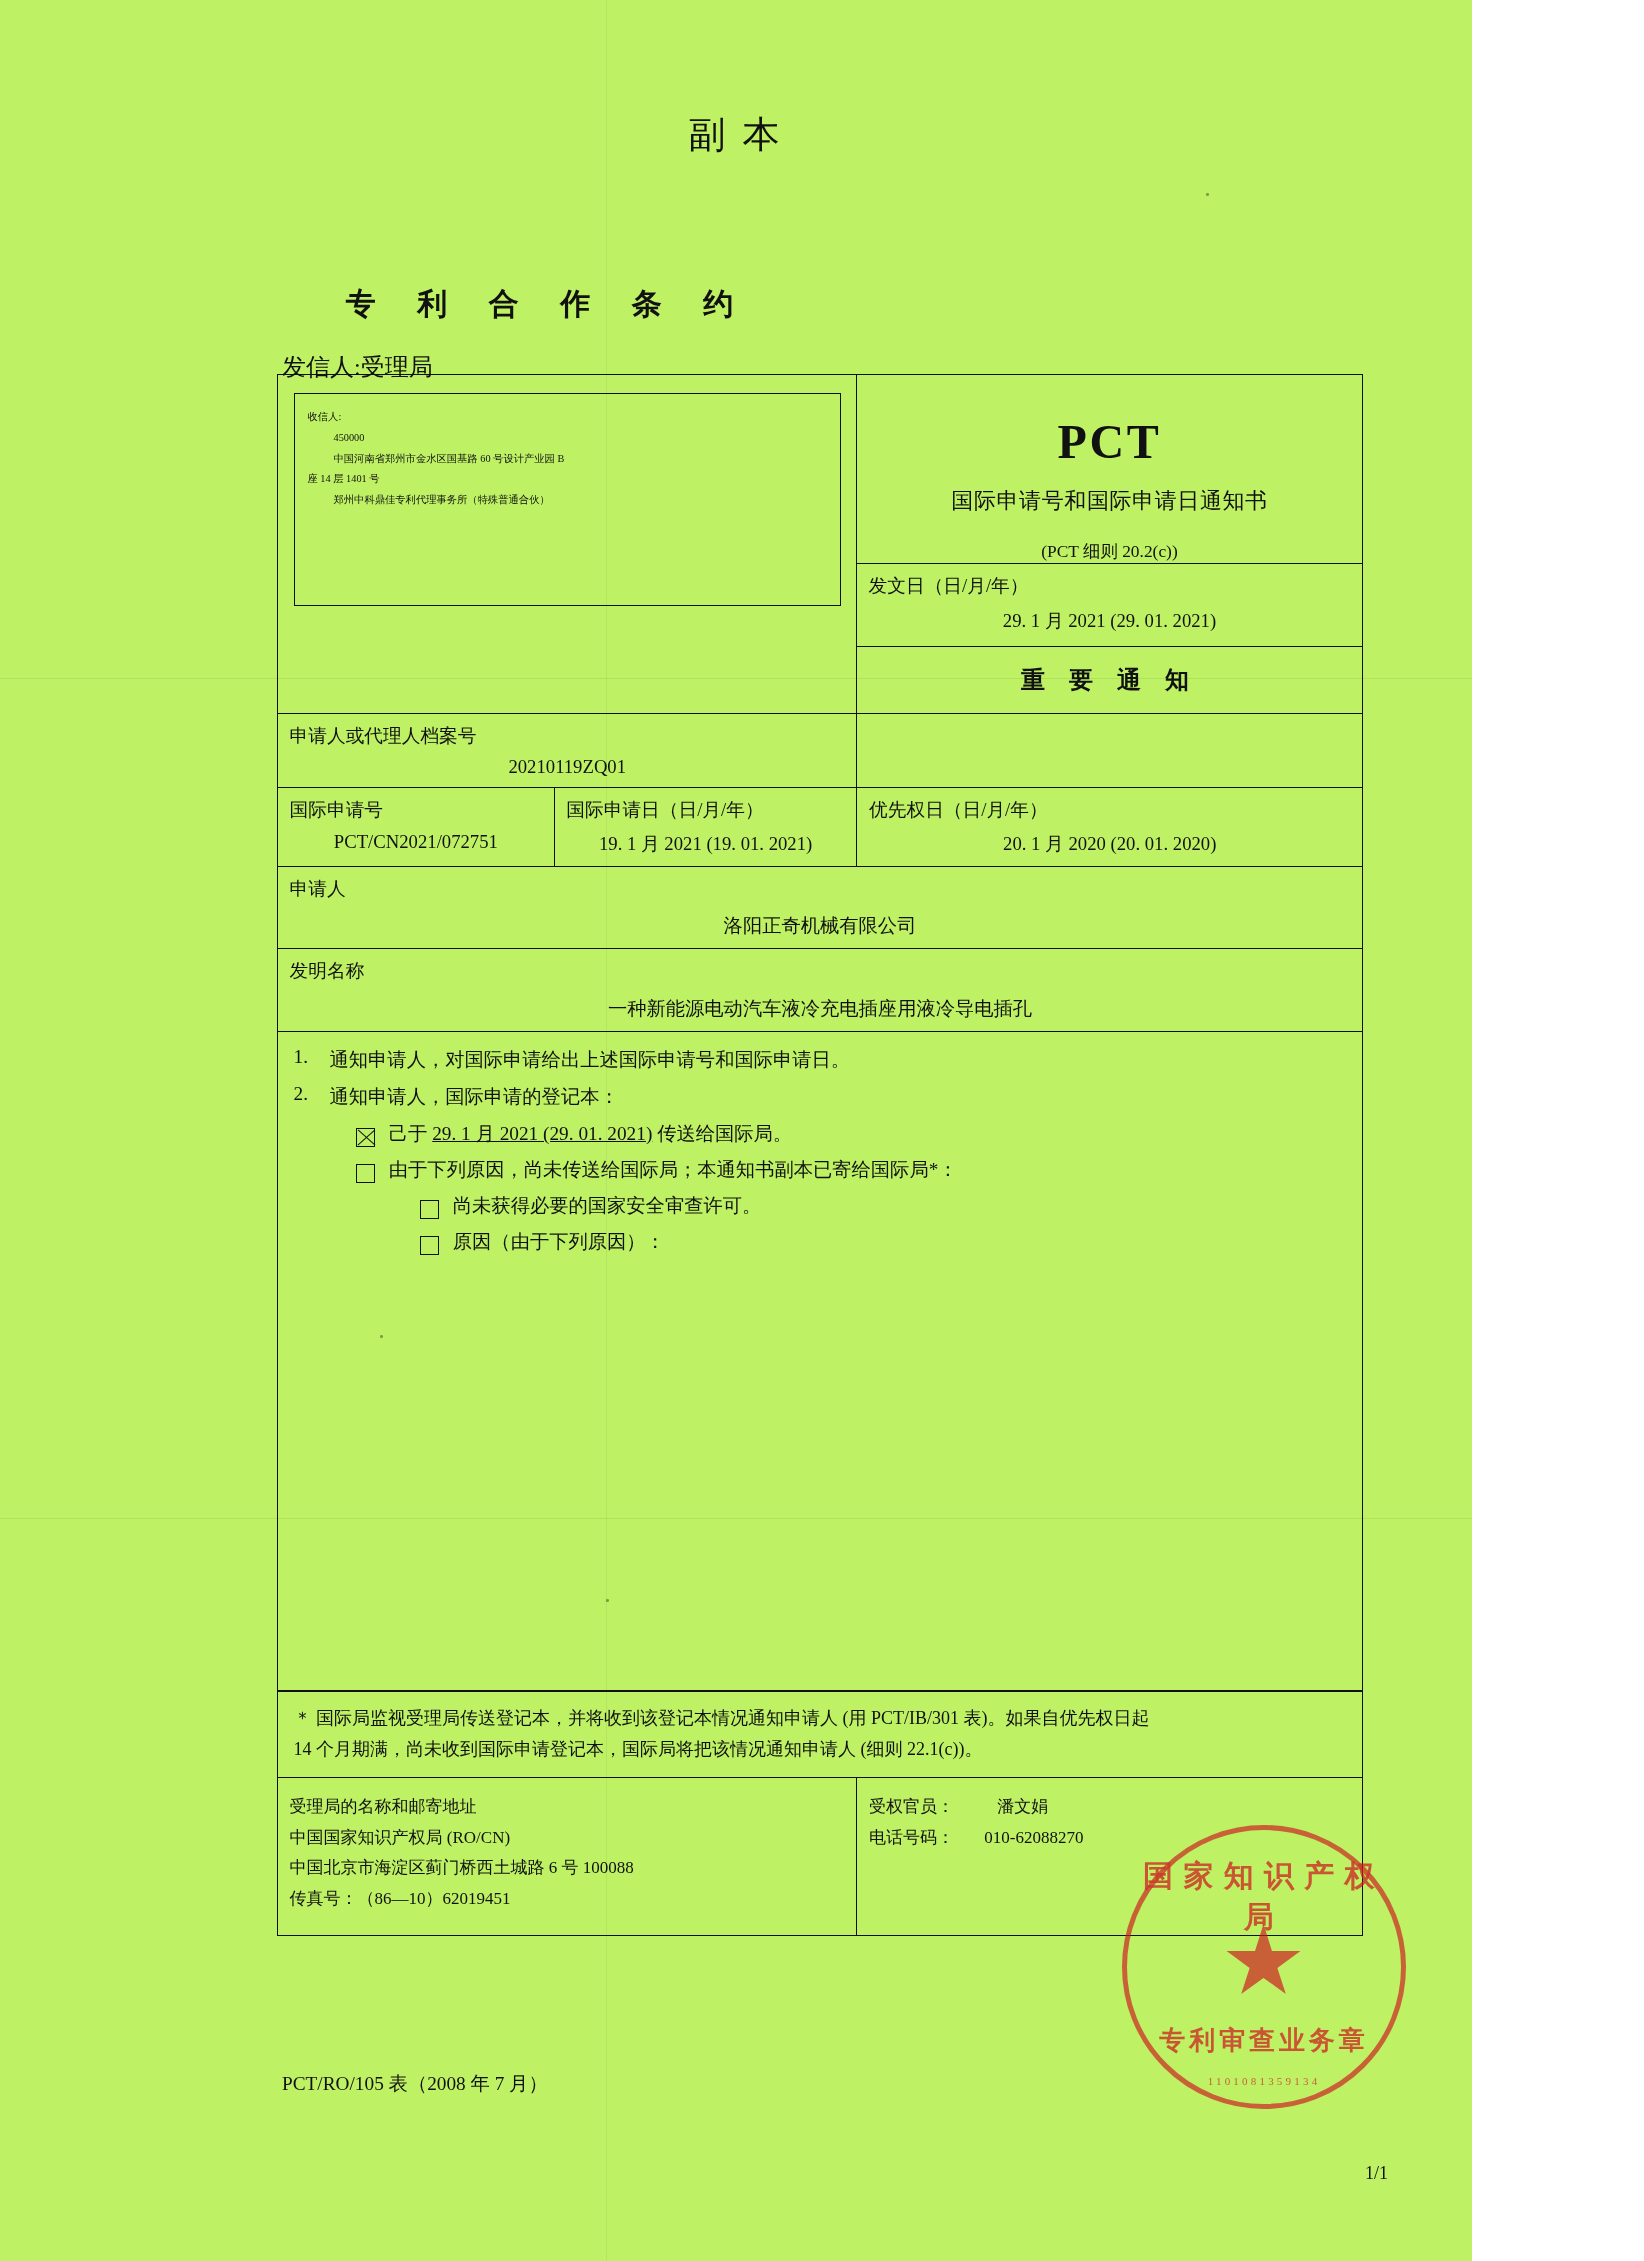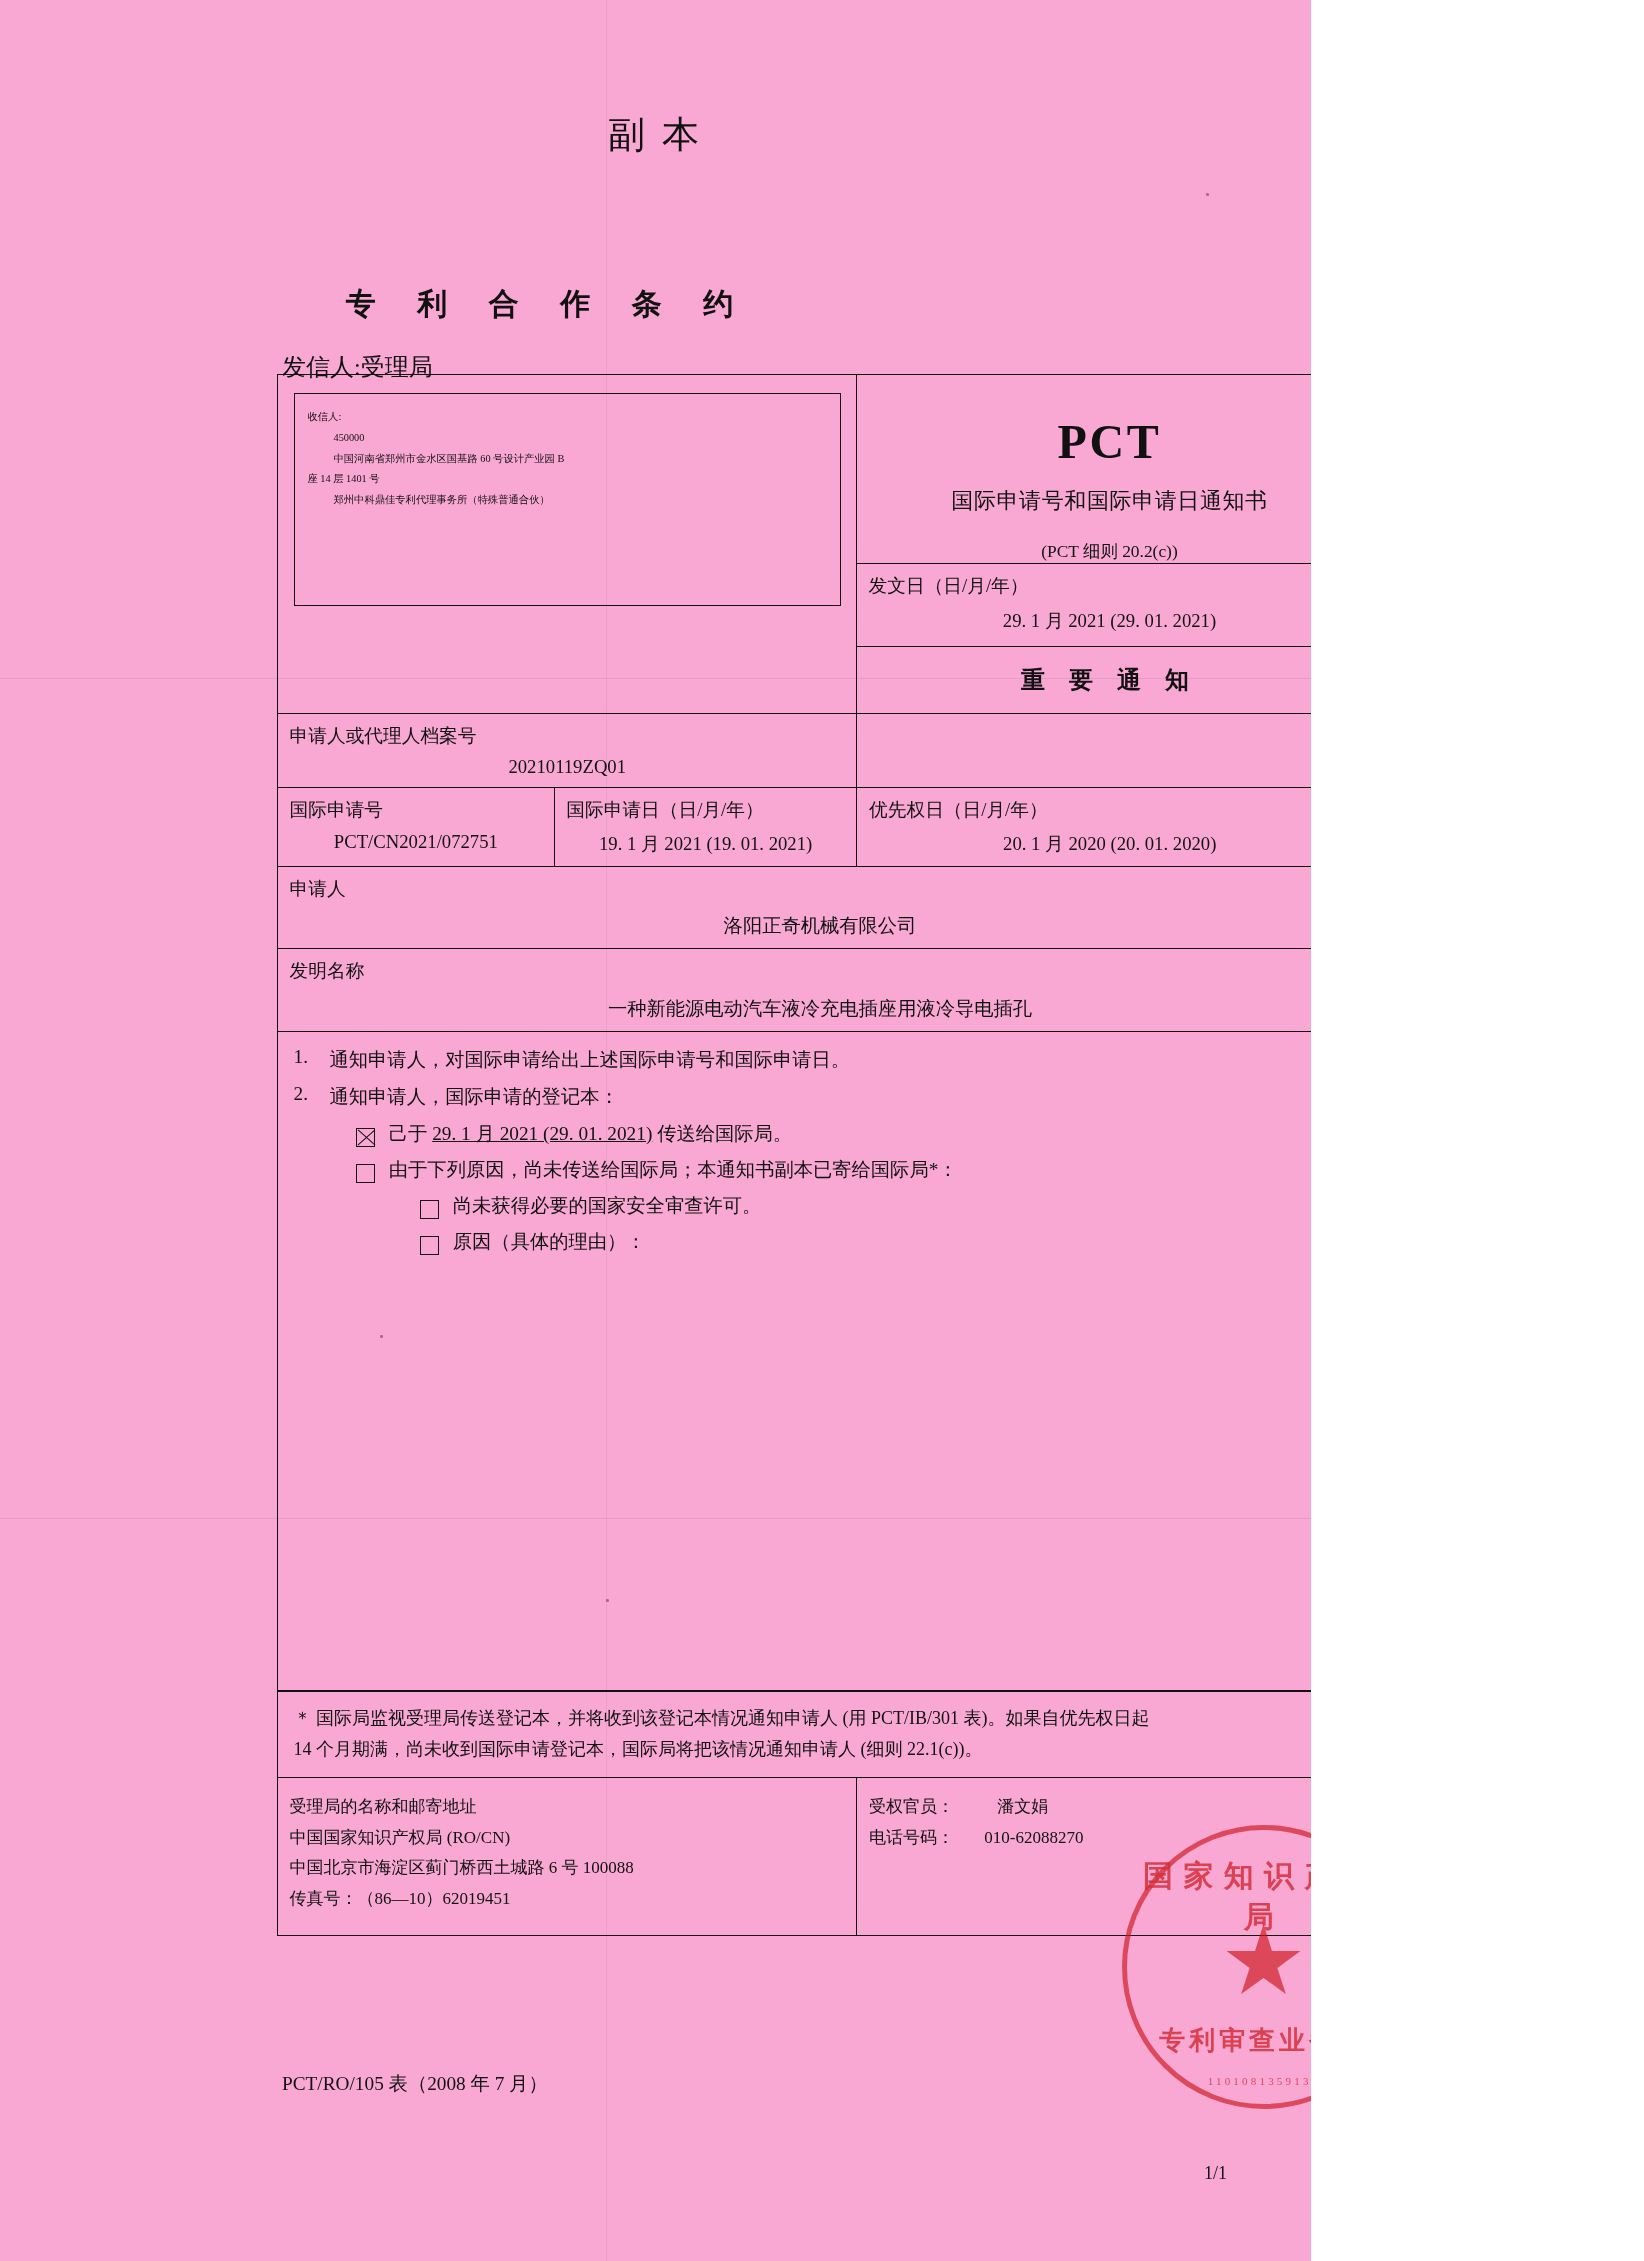--- a/index.html
+++ b/index.html
@@ -6,23 +6,23 @@
     margin: 0;
     padding: 0;
     background: #ffffff;
   }
   body {
     font-family: "Liberation Serif", serif;
     color: #111;
   }
   .page {
     position: relative;
-    width: 1311px;
+    width: 1472px;
     height: 2261px;
-    background: #f9a8d4;
+    background: #bef264;
     overflow: hidden;
   }
   
   .fold-h {
     position: absolute;
     left: 0; right: 0;
     height: 0.6px;
     background: rgba(0,0,0,0.07);
   }
   .fold-v {
@@ -408,21 +408,21 @@
           <div>由于下列原因，尚未传送给国际局；本通知书副本已寄给国际局*：</div>
         </div>
 
         <div class="sub sub2">
           <div class="box"></div>
           <div>尚未获得必要的国家安全审查许可。</div>
         </div>
 
         <div class="sub sub2">
           <div class="box"></div>
-          <div>原因（具体的理由）：</div>
+          <div>原因（由于下列原因）：</div>
         </div>
 
       </div>
     </div>
 
     <div class="row">
       <div class="footnote">
         <div>＊ 国际局监视受理局传送登记本，并将收到该登记本情况通知申请人 (用 PCT/IB/301 表)。如果自优先权日起</div>
         <div>14 个月期满，尚未收到国际申请登记本，国际局将把该情况通知申请人 (细则 22.1(c))。</div>
       </div>

